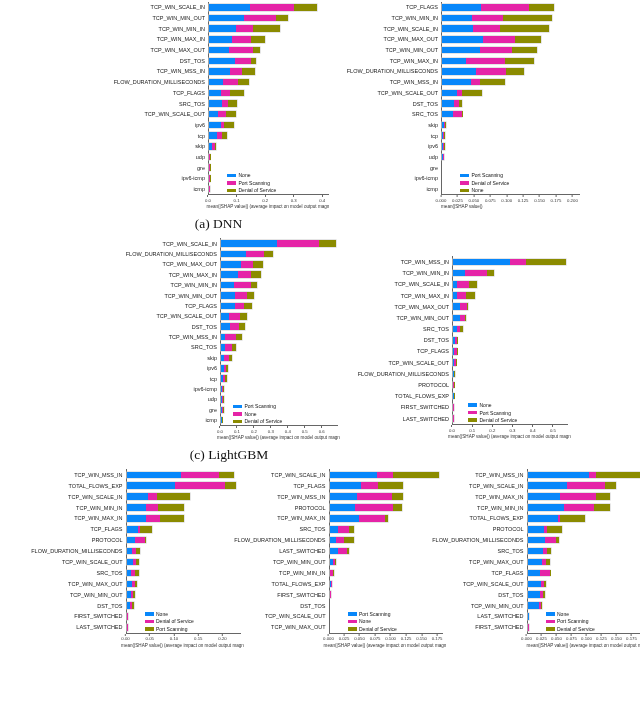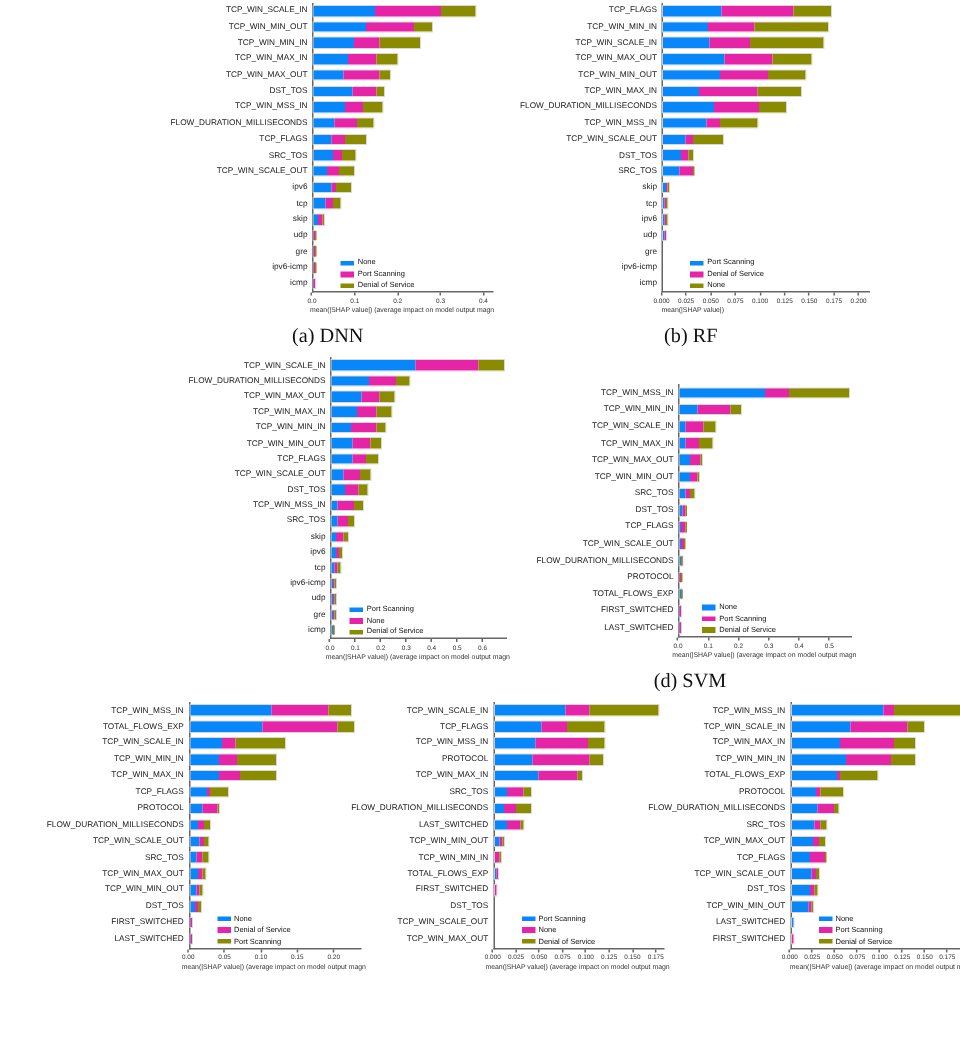--- a/index.html
+++ b/index.html
@@ -432,21 +432,20 @@
               <span class="tickmark"></span>
               <span class="ticklabel">0.175</span>
             </span>
             <span class="tick" style="left: 95.2381%;">
               <span class="tickmark"></span>
               <span class="ticklabel">0.200</span>
             </span>
           </div>
         </div>
       <div class="xlabel leftalign">mean(|SHAP value|)</div>
-      <div class="subcaption">(b) RF</div>
     </div>
   </div>
 
   <div class="rowflex" id="row2">
     <div class="chart" style="--labelw: 100px; --plotw: 117px; --rowh: 10.4px; margin-top: 0px;">
       <div class="plotarea">
           <div class="plot">
             <div class="labels">
               <div class="flabel">TCP_WIN_SCALE_IN</div>
               <div class="flabel">FLOW_DURATION_MILLISECONDS</div>
@@ -635,20 +634,21 @@
               <span class="tickmark"></span>
               <span class="ticklabel">0.5</span>
             </span>
             <span class="tick" style="left: 86.9565%;">
               <span class="tickmark"></span>
               <span class="ticklabel">0.6</span>
             </span>
           </div>
         </div>
       <div class="xlabel">mean(|SHAP value|) (average impact on model output magn</div>
+      <div class="subcaption">(c) LightGBM</div>
     </div>
     <div class="chart" style="--labelw: 100px; --plotw: 115px; --rowh: 11.2px; margin-top: 18px;">
       <div class="plotarea">
           <div class="plot">
             <div class="labels">
               <div class="flabel">TCP_WIN_MSS_IN</div>
               <div class="flabel">TCP_WIN_MIN_IN</div>
               <div class="flabel">TCP_WIN_SCALE_IN</div>
               <div class="flabel">TCP_WIN_MAX_IN</div>
               <div class="flabel">TCP_WIN_MAX_OUT</div>
@@ -806,21 +806,20 @@
               <span class="tickmark"></span>
               <span class="ticklabel">0.4</span>
             </span>
             <span class="tick" style="left: 87.7193%;">
               <span class="tickmark"></span>
               <span class="ticklabel">0.5</span>
             </span>
           </div>
         </div>
       <div class="xlabel">mean(|SHAP value|) (average impact on model output magn</div>
-      <div class="subcaption">(d) SVM</div>
     </div>
   </div>
 
   <div class="rowflex" id="row3">
     <div class="chart" style="--labelw: 88px; --plotw: 114px; --rowh: 10.9px; margin-top: 0px;">
       <div class="plotarea">
           <div class="plot">
             <div class="labels">
               <div class="flabel">TCP_WIN_MSS_IN</div>
               <div class="flabel">TOTAL_FLOWS_EXP</div>

